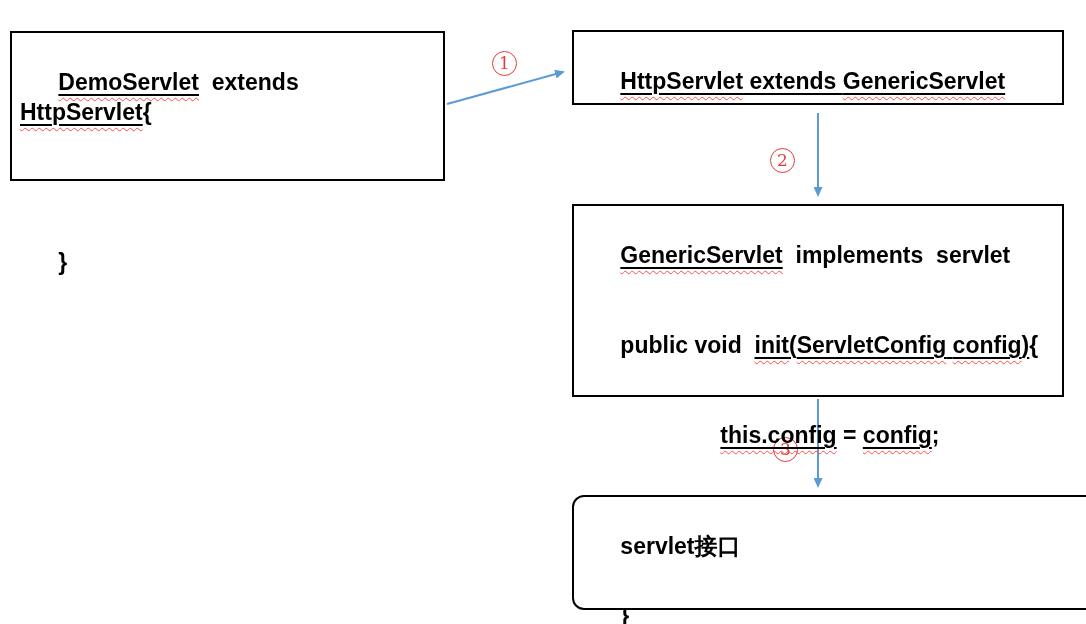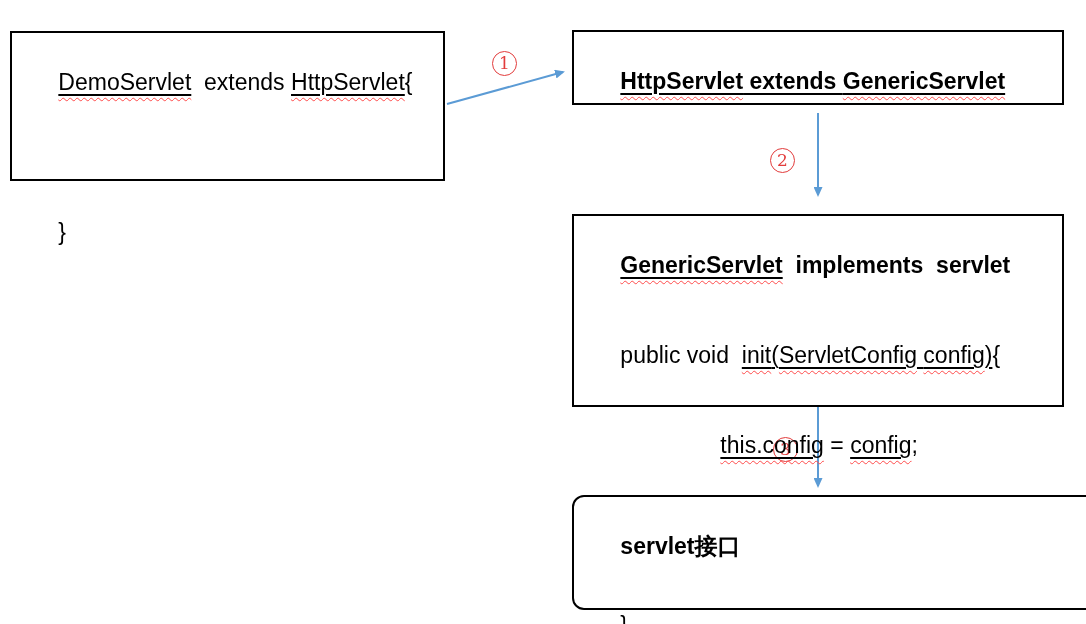--- a/index.html
+++ b/index.html
@@ -13,26 +13,27 @@
   }
   .box{
     position:absolute;
     border:2px solid #000;
     background:#fff;
     box-sizing:border-box;
     padding:4px 8px;
   }
   .box-demo   {left:10px;  top:31px;  width:435px; height:150px;}
   .box-http   {left:572px; top:30px;  width:492px; height:75px;}
-  .box-generic{left:572px; top:204px; width:492px; height:193px;margin-top:10px;}
+  .box-generic{left:572px; top:204px; width:492px; height:193px;}
   .box-iface  {left:572px; top:495px; width:576px; height:115px;border-radius:12px;}
   .cl{
     font-size:23px;
     line-height:30px;
     white-space:pre-wrap;
+    font-weight:bold;
   }
   .b{font-weight:bold;}
   .indent{padding-left:100px;}
   .gap{height:60px;}
   .u{
     text-decoration:underline;
     text-decoration-thickness:2px;
     text-underline-offset:4px;
   }
   .sq{

